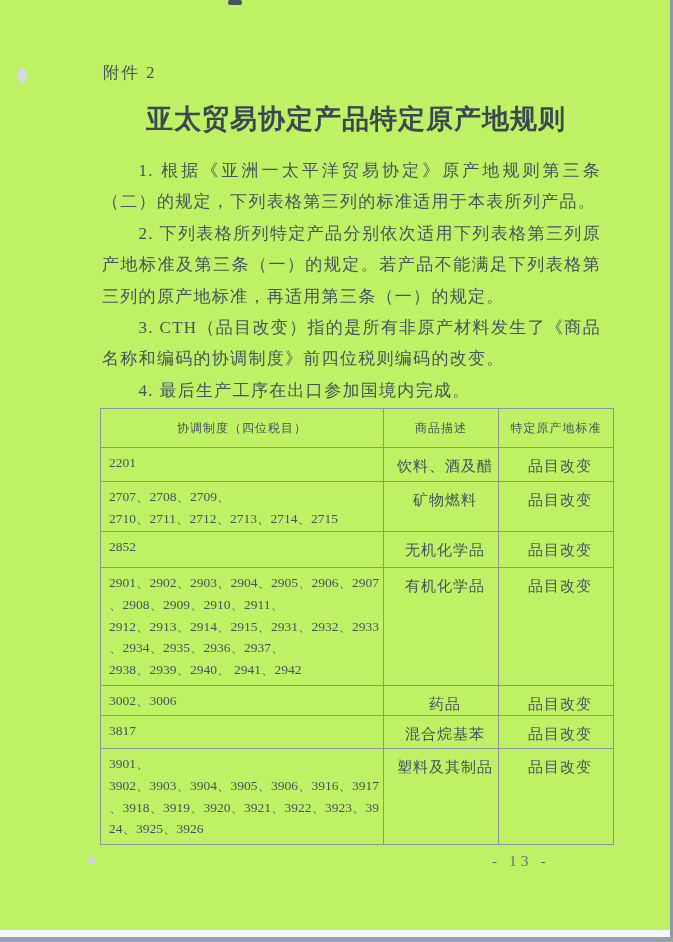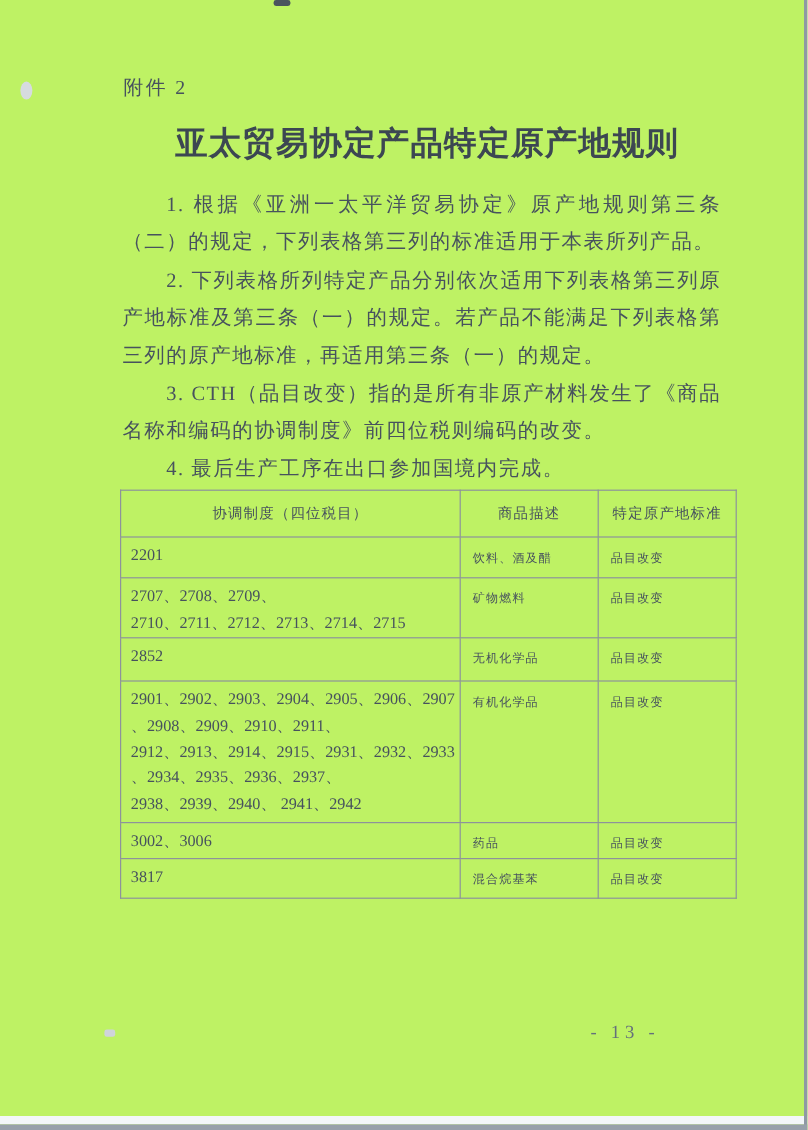--- a/index.html
+++ b/index.html
@@ -23,22 +23,22 @@
     line-height:31.4px;letter-spacing:1.3px;text-align:justify;}
   .paras p{margin:0;text-indent:2.15em;}
 
   .rules-table{position:absolute;left:100px;top:408px;width:513px;border-collapse:collapse;
     table-layout:fixed;color:#47525e;}
   .rules-table th,.rules-table td{border:1px solid #8d939b;overflow:visible;}
   .rules-table th{font-size:12px;font-weight:normal;text-align:center;vertical-align:middle;
     letter-spacing:1px;padding:0;}
   td.hs{font-size:13.5px;white-space:pre;padding:4px 2px 0 8px;line-height:21.8px;
     vertical-align:top;}
-  td.desc,td.crit{font-size:10px;padding:8px 2px 0 10px;vertical-align:top;letter-spacing:1px;
-    line-height:20px;}
+  td.desc,td.crit{font-size:15px;padding:8px 2px 0 10px;vertical-align:top;letter-spacing:1px;
+    line-height:20px;text-align:center;}
   tr.h-header{height:39px;}
   tr.h34{height:34px;}
   tr.h50{height:50px;}
   tr.h36{height:36px;}
   tr.h118{height:118px;}
   tr.h30{height:30px;}
   tr.h33{height:33px;}
   tr.h96{height:96px;}
 
   .page-number{position:absolute;left:492px;top:852px;font-size:15.5px;color:#64707c;letter-spacing:4px;}
@@ -105,20 +105,28 @@
       <tr class="h30">
         <td class="hs">3002、3006</td>
         <td class="desc">药品</td>
         <td class="crit">品目改变</td>
       </tr>
       <tr class="h33">
         <td class="hs">3817</td>
         <td class="desc">混合烷基苯</td>
         <td class="crit">品目改变</td>
       </tr>
+      <tr class="h96">
+        <td class="hs">3901、
+3902、3903、3904、3905、3906、3916、3917
+、3918、3919、3920、3921、3922、3923、39
+24、3925、3926</td>
+        <td class="desc">塑料及其制品</td>
+        <td class="crit">品目改变</td>
+      </tr>
     </tbody>
   </table>
 
   <div class="page-number">- 13 -</div>
 
   <div class="border-bottom-halo"></div>
   <div class="border-right"></div>
   <div class="border-bottom"></div>
 </div>
 

